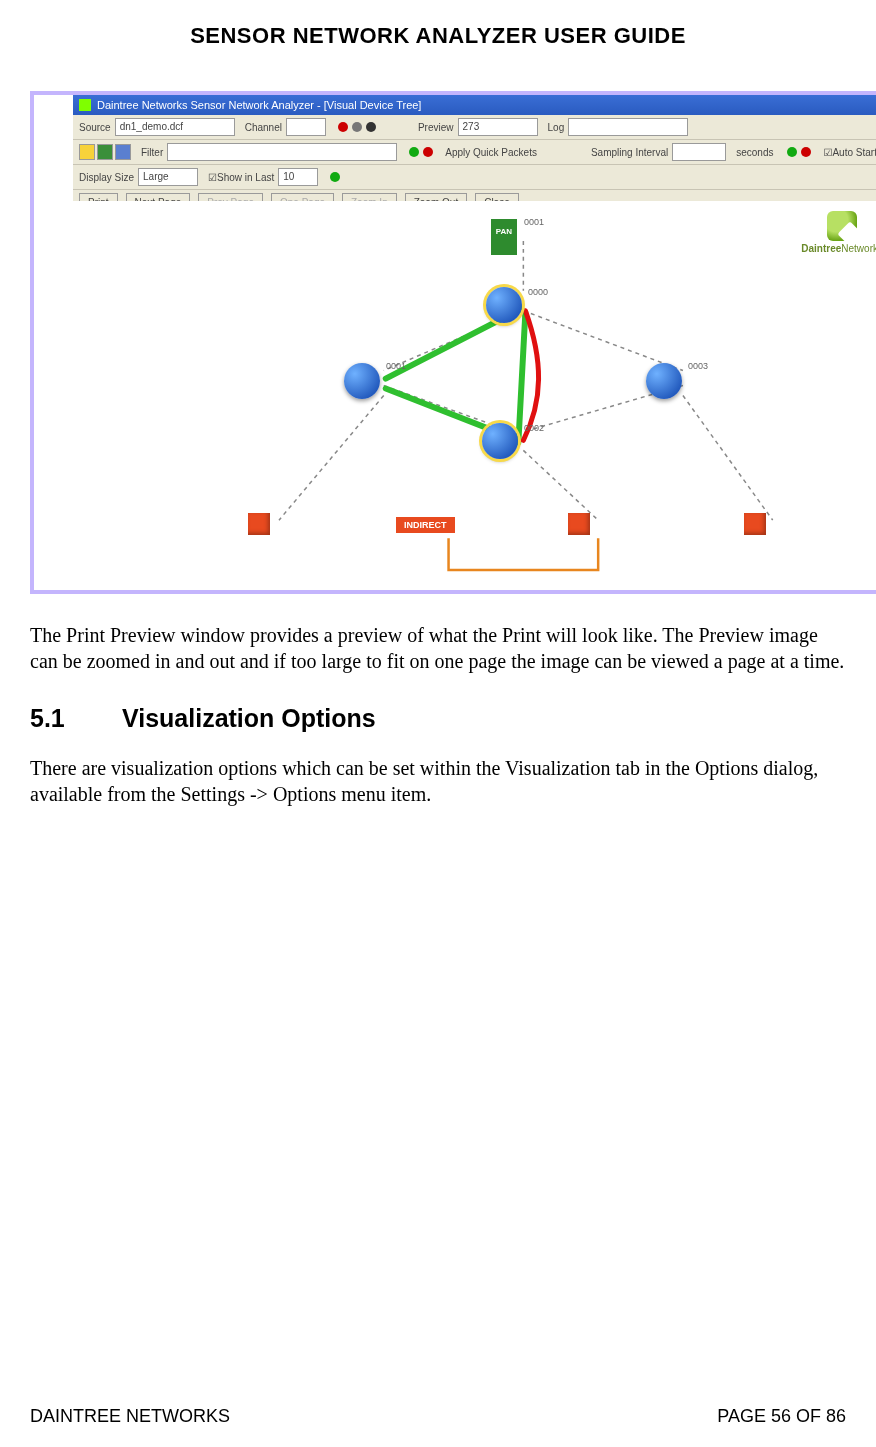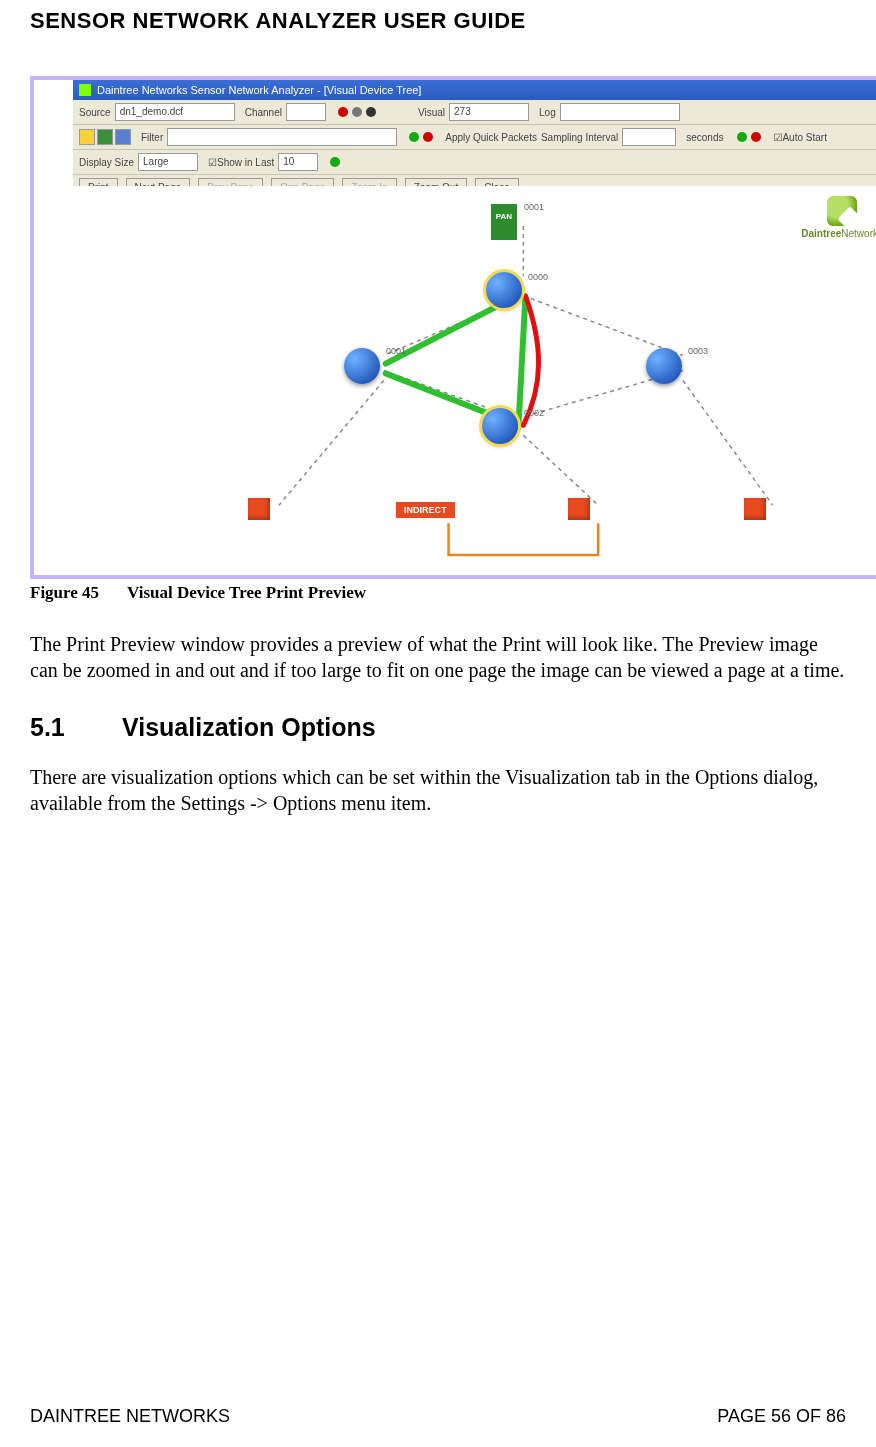--- a/index.html
+++ b/index.html
@@ -1,17 +1,17 @@
 <!DOCTYPE html>
 <html><head>
 <meta charset="utf-8">
 <style>
   html,body{margin:0;padding:0;background:#fff;font-family:"Times New Roman",Times,serif;color:#000;}
   .page{width:876px;height:1447px;position:relative;box-sizing:border-box;padding:0 30px;}
-  .doc-title{font-family:Arial,Helvetica,sans-serif;font-weight:bold;font-size:22px;letter-spacing:0.5px;padding-top:8px;}
+  .doc-title{font-family:Arial,Helvetica,sans-serif;font-weight:bold;font-size:22px;text-align:center;letter-spacing:0.5px;padding-top:23px;}
   .screenshot-wrap{margin-top:42px;width:830px;height:495px;border:4px solid #c4b5fd;position:relative;background:#fff;overflow:hidden;font-family:Tahoma,Arial,sans-serif;padding-left:39px;}
   
   .titlebar{height:20px;background:linear-gradient(#3a6ed5,#2a5bc0);color:#fff;font-size:11px;line-height:20px;padding-left:6px;display:flex;align-items:center;}
   .titlebar .tb-icon{width:12px;height:12px;background:#7fff00;margin-right:6px;display:inline-block;}
   .menubar{height:20px;background:#ece9d8;font-size:11px;line-height:20px;color:#333;padding-left:8px;border-bottom:1px solid #c8c4b4;}
   .menubar span{margin-right:16px;}
   .toolbar{background:#ece9d8;border-bottom:1px solid #c8c4b4;padding:3px 6px;font-size:10px;color:#444;display:flex;align-items:center;flex-wrap:nowrap;}
   .toolbar .lbl{margin-right:4px;}
   .toolbar .fld{background:#fff;border:1px solid #9a9a9a;height:16px;display:inline-block;margin-right:10px;padding:0 4px;line-height:16px;white-space:nowrap;overflow:hidden;}
   .toolbar .btn{background:#ece9d8;border:1px solid #9a9a9a;height:18px;display:inline-block;margin-right:8px;padding:0 8px;line-height:18px;}
@@ -51,36 +51,36 @@
     </div>
 
     <div class="toolbar">
       <span class="lbl">Source</span>
       <span class="fld" style="width:110px">dn1_demo.dcf</span>
       <span class="lbl">Channel</span>
       <span class="fld" style="width:30px"></span>
       <span class="dot" style="background:#c00"></span>
       <span class="dot" style="background:#777"></span>
       <span class="dot" style="background:#333"></span>
-      <span class="lbl" style="margin-left:40px">Visual</span>
+      <span class="lbl" style="margin-left:40px">Preview</span>
       <span class="fld" style="width:70px">273</span>
       <span class="lbl">Log</span>
       <span class="fld" style="width:110px"></span>
     </div>
 
     <div class="toolbar">
       <span style="width:14px;height:14px;background:#f7d23a;border:1px solid #999;margin-right:2px"></span>
       <span style="width:14px;height:14px;background:#3a8f3a;border:1px solid #999;margin-right:2px"></span>
       <span style="width:14px;height:14px;background:#5a7fd0;border:1px solid #999;margin-right:10px"></span>
       <span class="lbl">Filter</span>
       <span class="fld" style="width:220px"></span>
       <span class="dot" style="background:#1a1"></span>
       <span class="dot" style="background:#c00"></span>
       <span class="lbl" style="margin-left:10px">Apply Quick Packets</span>
-      <span class="lbl" style="">Sampling Interval</span>
+      <span class="lbl" style="margin-left:50px">Sampling Interval</span>
       <span class="fld" style="width:44px"></span>
       <span class="lbl">seconds</span>
       <span class="dot" style="background:#1a1;margin-left:10px"></span>
       <span class="dot" style="background:#c00"></span>
       <span style="margin-left:10px">☑</span>
       <span class="lbl">Auto Start</span>
     </div>
 
     <div class="toolbar">
       <span class="lbl">Display Size</span>
@@ -166,23 +166,20 @@
           <div class="sq"></div>
         </div>
       <div class="node" style="left:710px;top:312px">
           <div class="sq"></div>
         </div>
 
       <div class="indirect" style="left:362px;top:316px">INDIRECT</div>
     </div>
   </div>
 
-  <div class="figcap">
-    <span class="num">Figure 45</span><span>Visual Device Tree Print Preview</span>
-  </div>
 
   <p class="bodytext">The Print Preview window provides a preview of what the Print will look like. The Preview image can be zoomed in and out and if too large to fit on one page the image can be viewed a page at a time.</p>
 
   <div class="section-head">
     <span class="secnum">5.1</span><span>Visualization Options</span>
   </div>
 
   <p class="bodytext" style="margin-top:22px">There are visualization options which can be set within the Visualization tab in the Options dialog, available from the Settings -&gt; Options menu item.</p>
 
   <div class="footer">

